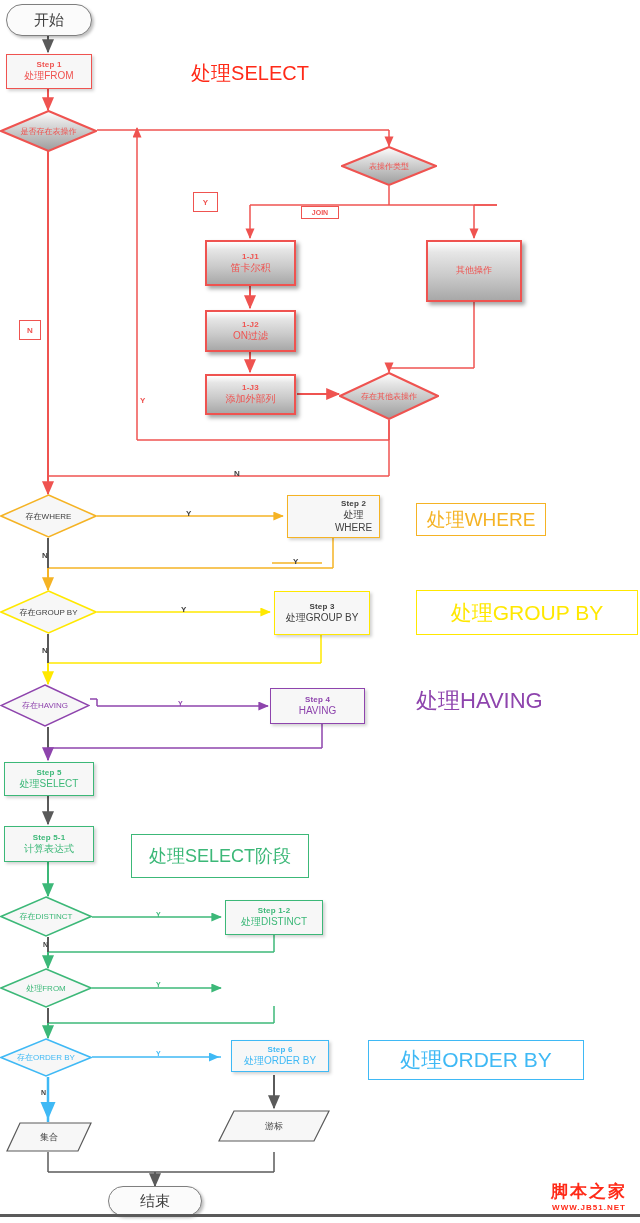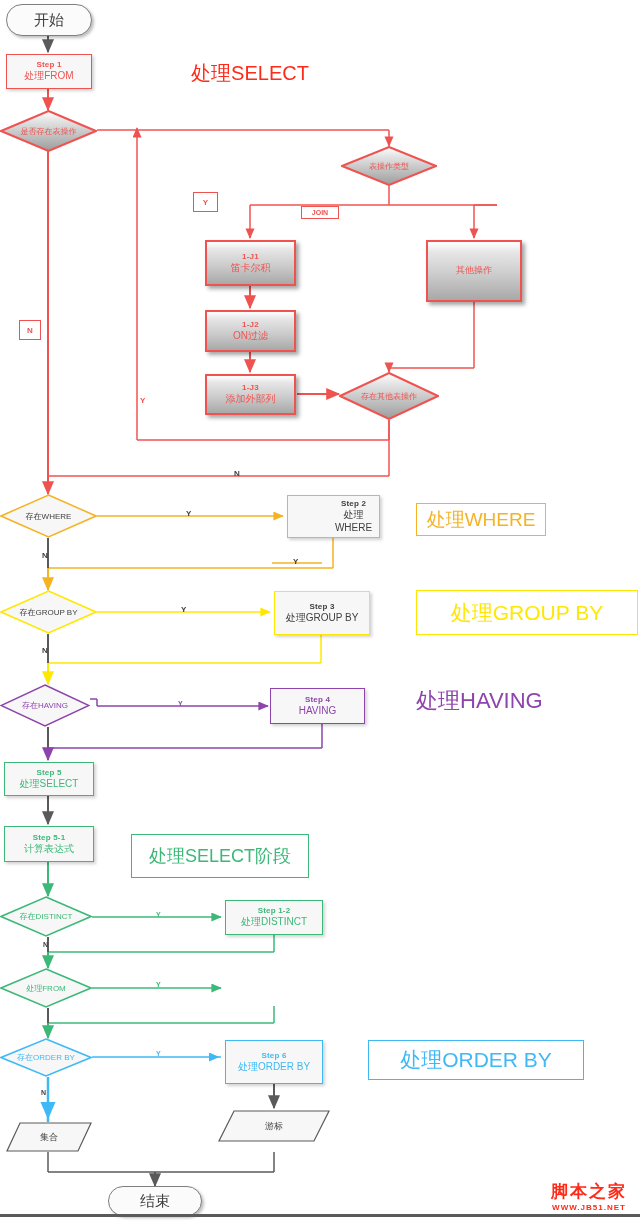--- a/index.html
+++ b/index.html
@@ -361,21 +361,21 @@
   </div>
 
 
   <div class="diamond" style="left:0px;top:1038px;width:92px;height:39px;">
     <svg viewBox="0 0 92 39" width="92" height="39">
       <polygon points="46,1 91,19.5 46,38 1,19.5" fill="#f7f7f7" stroke="#3fb9f5" stroke-width="1.5"></polygon>
     </svg>
     <span class="dlabel" style="color:#3fb9f5;">存在ORDER BY</span>
   </div>
 
-  <div class="node proc blue" style="left:225px;top:1040px;width:98px;height:44px;">
+  <div class="node proc blue" style="left:231px;top:1040px;width:98px;height:32px;">
     <span class="lines">
       <span class="ln1">Step 6</span>
       <span class="ln2">处理ORDER BY</span>
     </span>
   </div>
 
   <div class="para" style="left:6px;top:1122px;width:86px;height:30px;">
     <svg viewBox="0 0 86 30" width="86" height="30">
       <polygon points="14,1 85,1 72,29 1,29" fill="#f7f7f7" stroke="#5a5a5a" stroke-width="1.2"></polygon>
     </svg>

